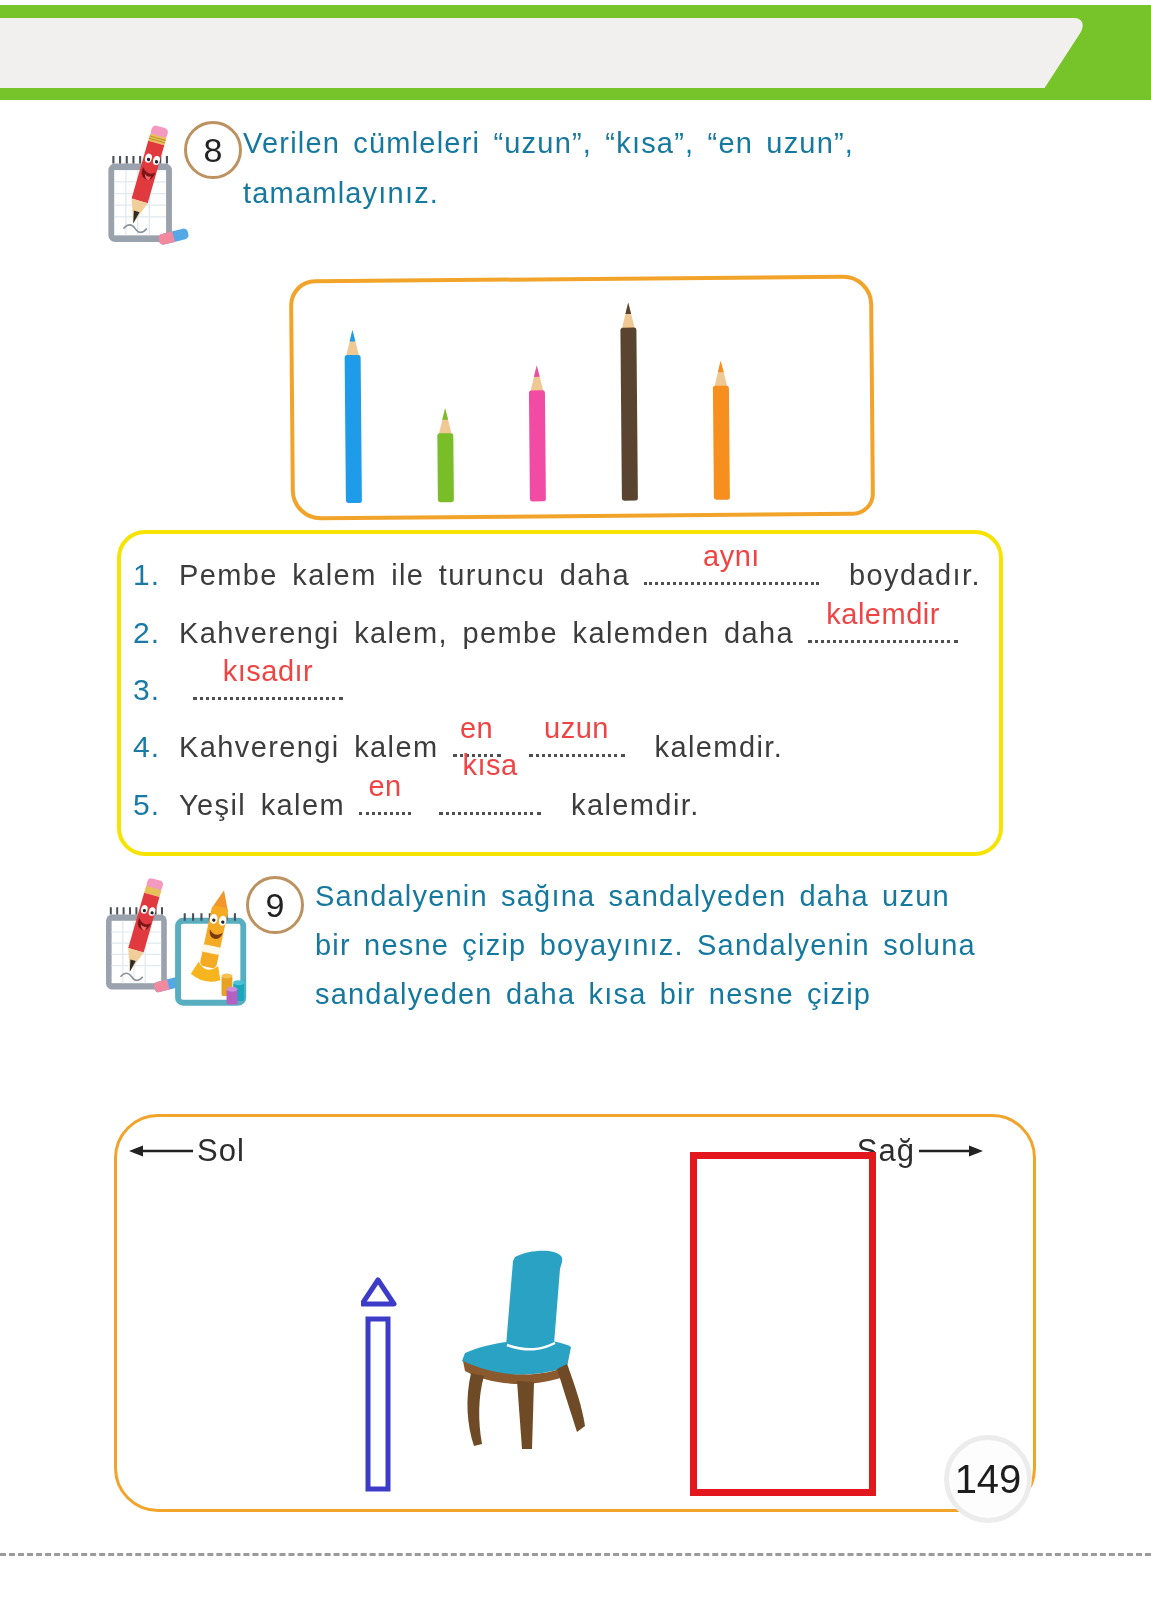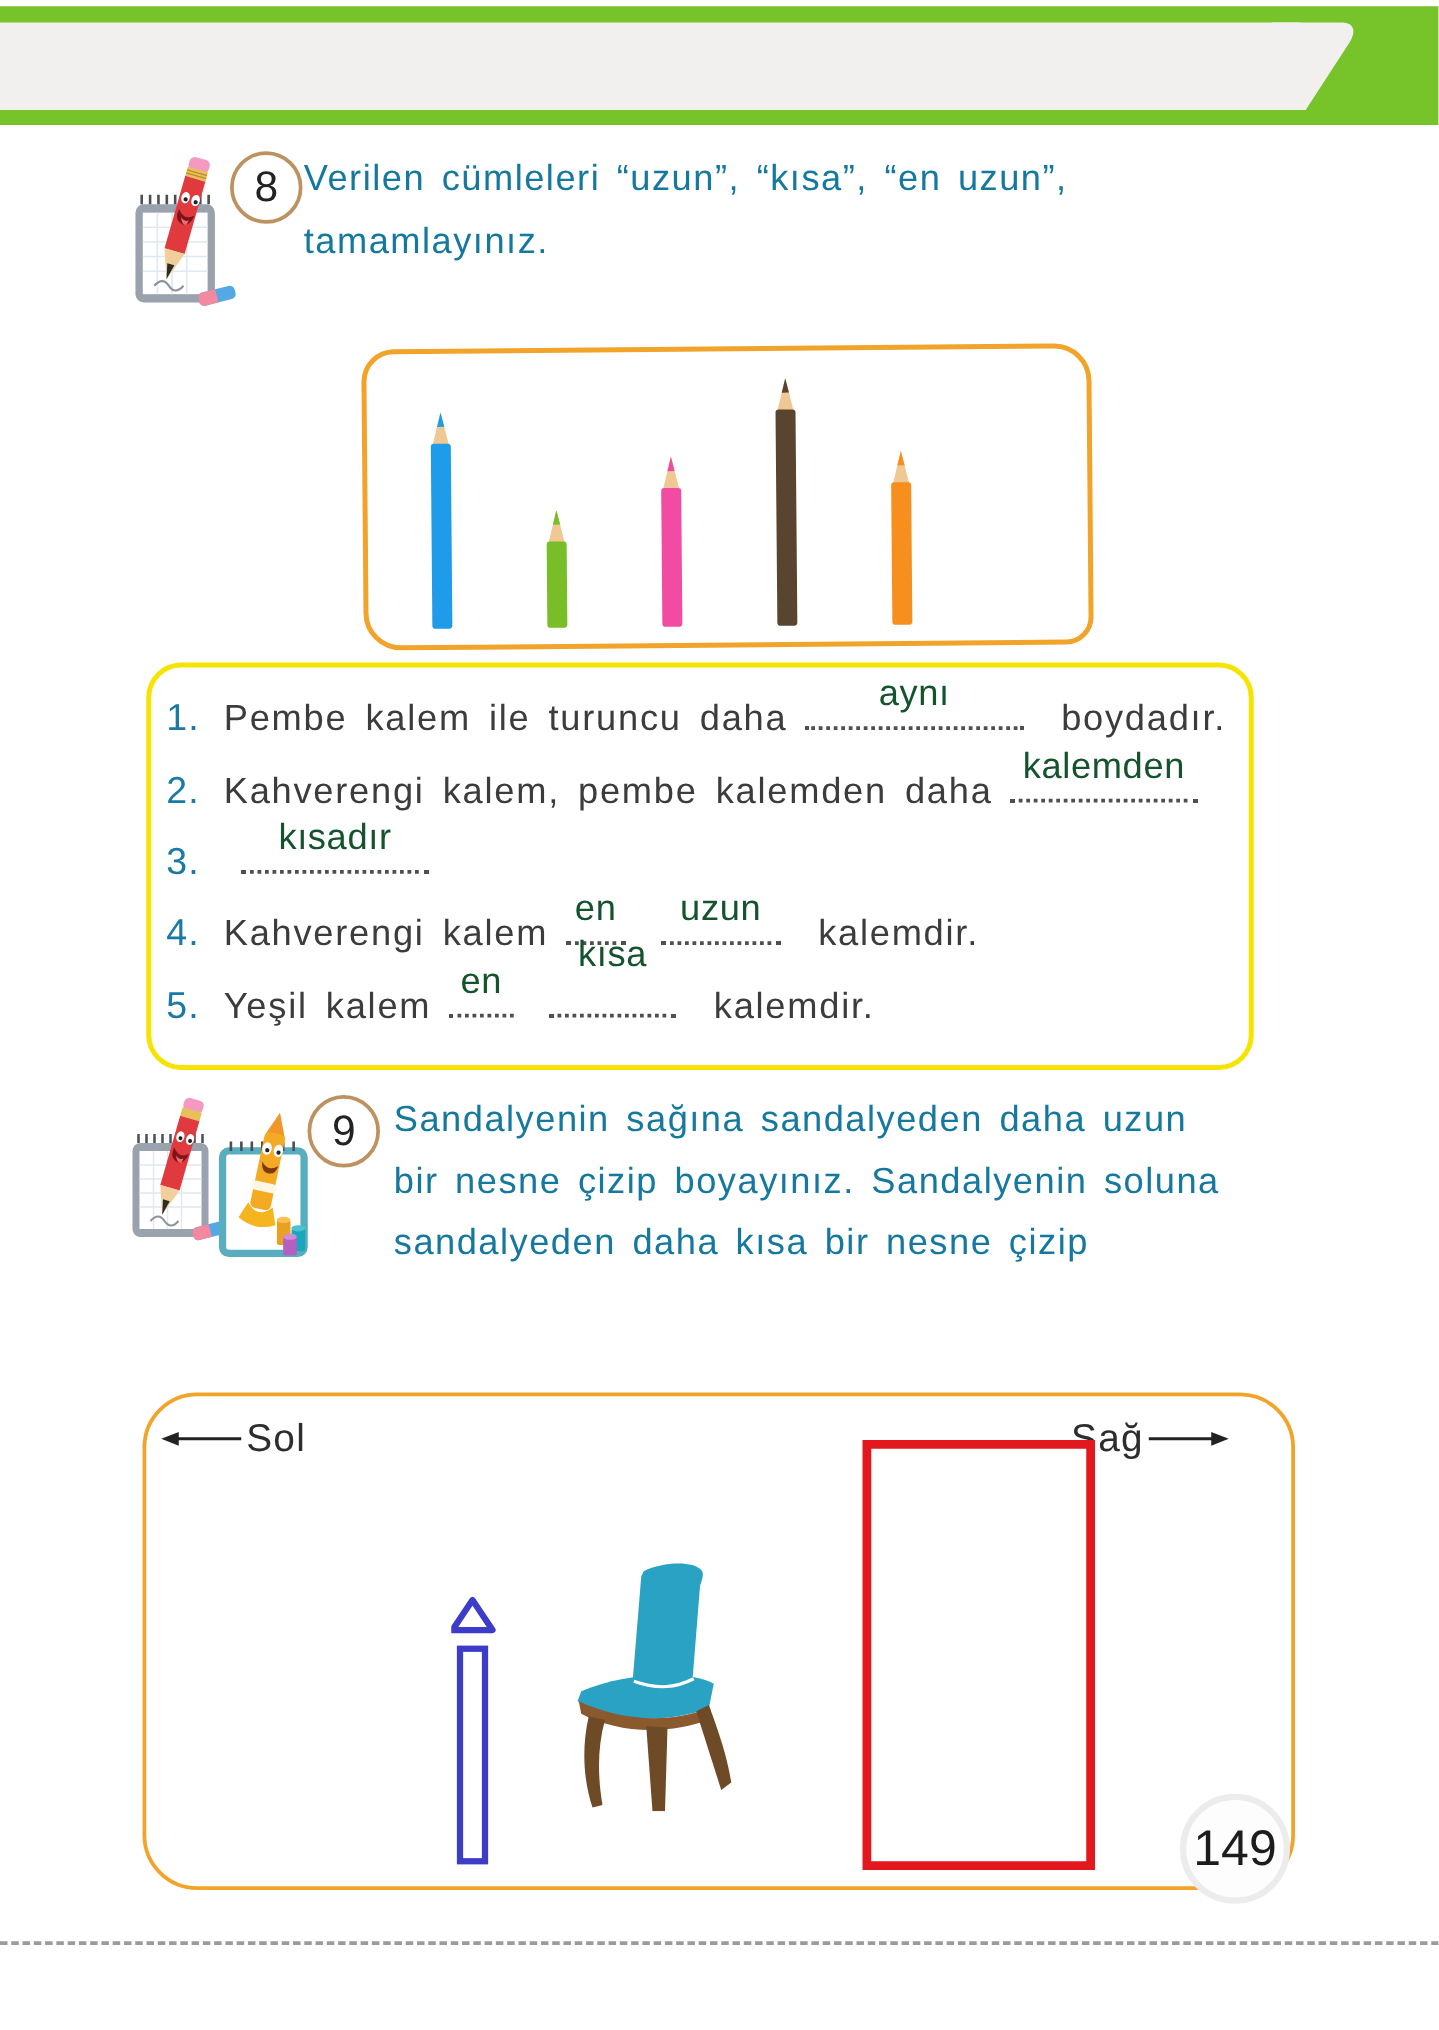--- a/index.html
+++ b/index.html
@@ -35,21 +35,21 @@
   }
   .srow{position:absolute;left:12px;right:8px;height:52px;display:flex;align-items:baseline;}
   .snum{width:46px;flex:none;color:#1a7aa5;font-size:30px;letter-spacing:1px;}
   .stext{font-size:29px;color:#3c3c3c;letter-spacing:1.4px;word-spacing:5px;white-space:nowrap;}
   .blank{
     display:inline-block;height:10px;border-bottom:3px dotted #4f4f4f;
     position:relative;margin:0 14px;flex:none;
   }
   .blank .ans{
     position:absolute;bottom:11px;left:50%;transform:translateX(-50%);
-    color:#14532d;font-size:29px;letter-spacing:0.5px;white-space:nowrap;line-height:1;
+    color:#ef4444;font-size:29px;letter-spacing:0.5px;white-space:nowrap;line-height:1;
   }
   .blank .ans.hi{bottom:32px;}
   .post{margin-left:16px;}
   
   .draw-box{
     position:absolute;left:114px;top:1114px;width:916px;height:392px;background:#fff;
     border:3px solid #f2a32a;border-radius:44px;
   }
   .dir{position:absolute;top:16px;display:flex;align-items:center;gap:2px;color:#2d2d2d;font-size:31px;letter-spacing:1px;}
   .dir-left{left:12px;}
@@ -147,21 +147,21 @@
       <span class="blank" style="width:175px;">
         <span class="ans">aynı</span>
       </span>
       <span class="stext post">boydadır.</span>
     </div>
 
     <div class="srow" style="top:82px;">
       <span class="snum">2.</span>
       <span class="stext">Kahverengi kalem, pembe kalemden daha</span>
       <span class="blank" style="width:150px;">
-        <span class="ans">kalemden</span>
+        <span class="ans">kalemdir</span>
       </span>
       <span class="stext"></span>
     </div>
 
     <div class="srow" style="top:139px;">
       <span class="snum">3.</span>
       <span class="blank" style="width:150px;">
         <span class="ans">kısadır</span>
       </span>
       <span class="stext"></span>

